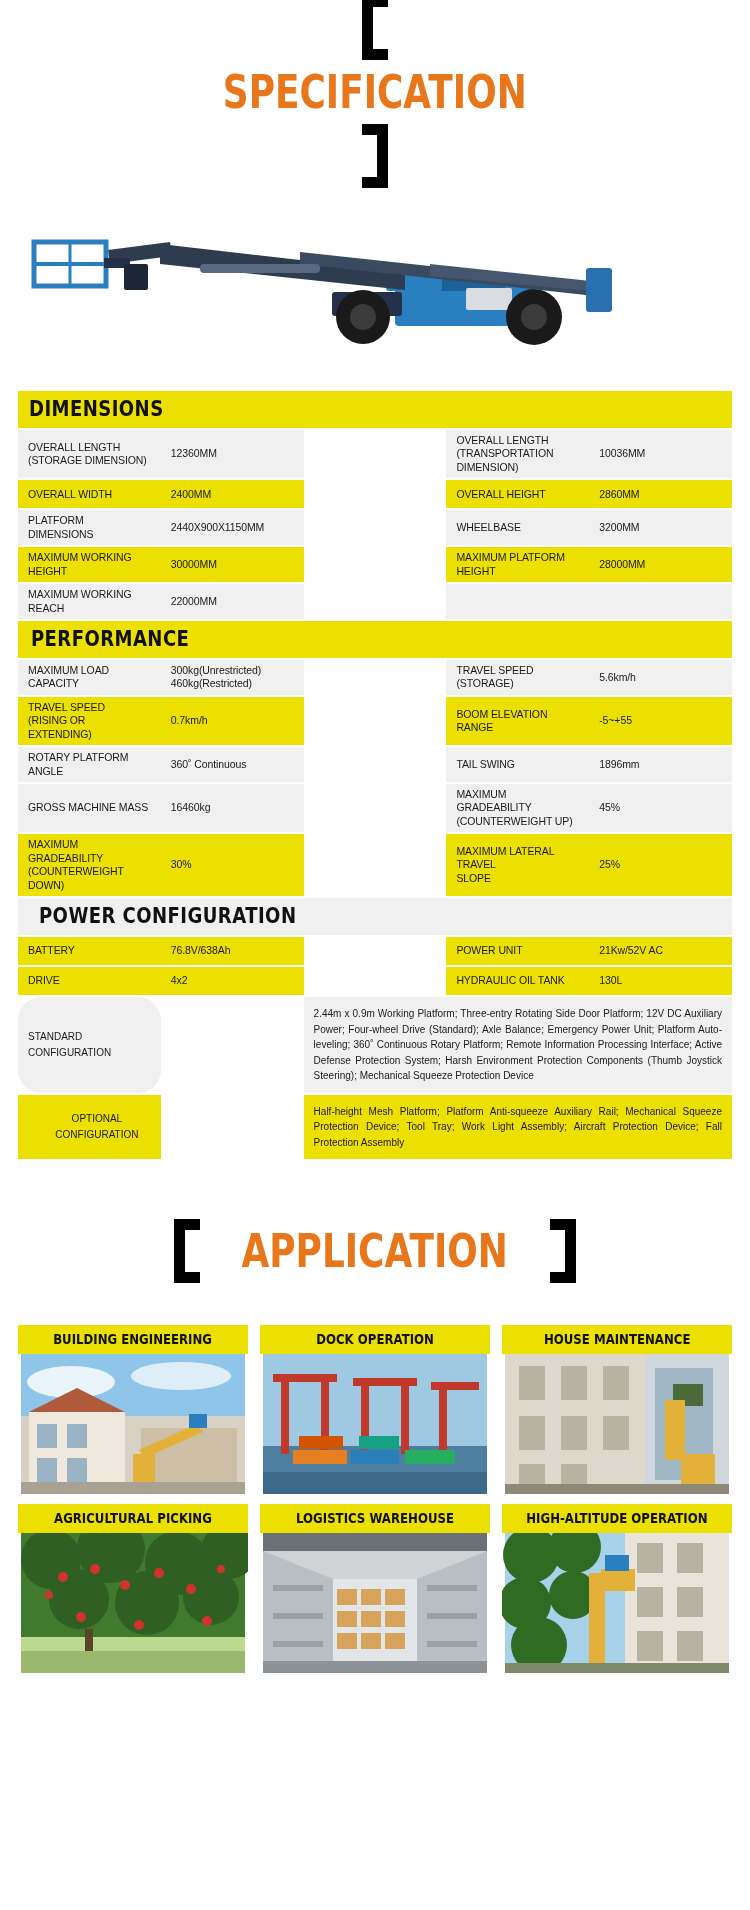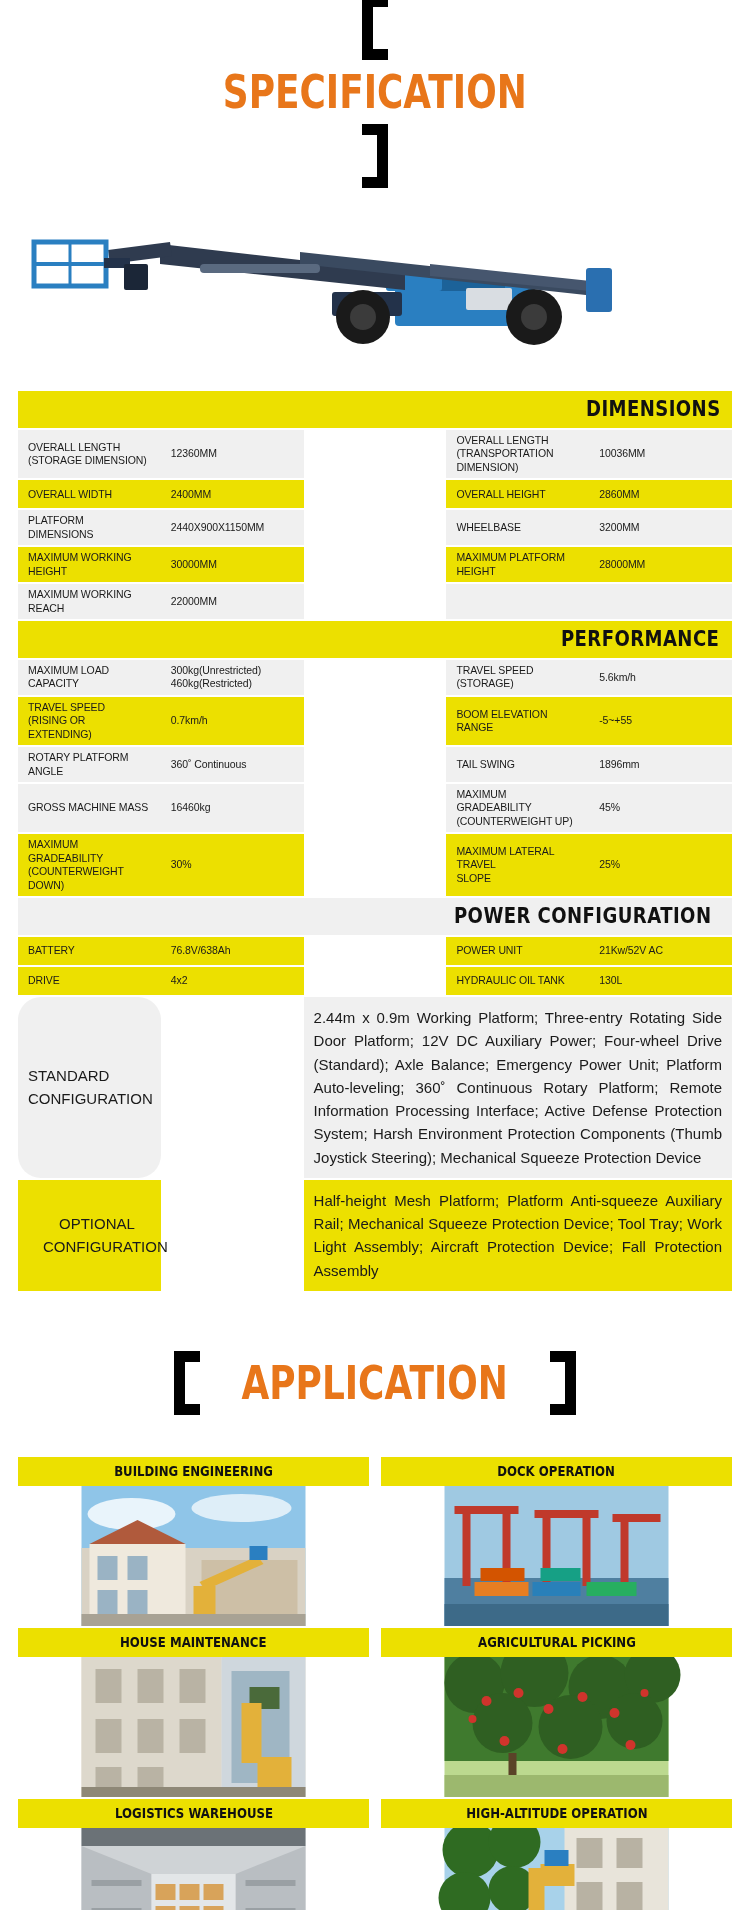--- a/index.html
+++ b/index.html
@@ -42,47 +42,47 @@
   .hero { width: 750px; height: 205px; position: relative; }
   .hero svg { display:block; }
 
   
   .spec-wrap { width: 714px; margin: 0 18px; }
   table.spec { width: 100%; border-collapse: separate; border-spacing: 0 2px; table-layout: fixed; }
   table.spec td { vertical-align: middle; }
 
   .sec-head {
     background: #ece000;
-    text-align: right;
+    text-align: left;
     font-family: "DejaVu Sans", sans-serif;
     font-weight: 700;
     font-size: 21px;
     letter-spacing: 0.5px;
     padding: 6px 0 7px 0;
     color: #111;
   }
   .sec-head span { display:inline-block; transform: scaleX(0.86); }
   .sec-head.plain { background: #f0f0f0; }
 
   tr.row td { height: 28px; font-size: 10.5px; padding: 4px 10px; }
   tr.row.y td { background: #ece000; }
   tr.row.g td { background: #f0f0f0; }
   td.lbl { width: 180px; letter-spacing: -0.1px; }
   td.val { width: 177px; letter-spacing: -0.1px; }
   td.sp  { width: 2px; background: #fff !important; padding:0; }
   tr.row td.lbl, tr.row td.val { line-height: 1.28; }
 
-  .cfg td { font-size: 15px; padding: 9px 10px; line-height: 1.55; }
+  .cfg td { font-size: 10px; padding: 9px 10px; line-height: 1.55; }
   .cfg td.body { text-align: justify; }
   .cfg.g td { background:#f0f0f0; }
   .cfg.y td { background:#ece000; }
 
   
   .apps { width: 714px; margin: 4px 18px; display: grid;
-          grid-template-columns: repeat(2, 1fr); gap: 2px 12px; }
+          grid-template-columns: repeat(3, 1fr); gap: 10px 12px; }
   .card { width: 100%; }
   .card .cap {
     background: #ece000; color: #111;
     font-family: "DejaVu Sans", sans-serif;
     font-weight: 700; font-size: 14px;
     text-align: center; padding: 6px 0 7px 0;
     white-space: nowrap; overflow: hidden;
   }
   .card .cap span { display:inline-block; transform: scaleX(0.84); }
   .card .ph { width: 100%; height: 140px; overflow: hidden; position: relative; }

